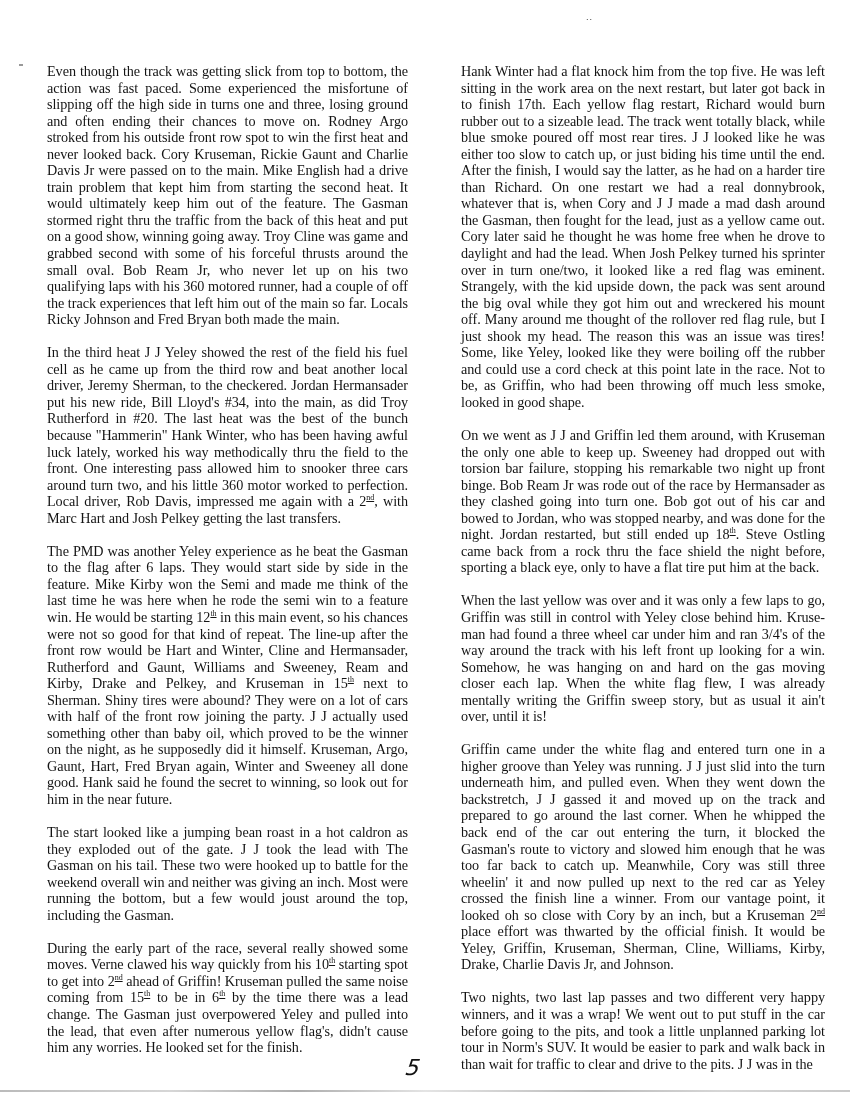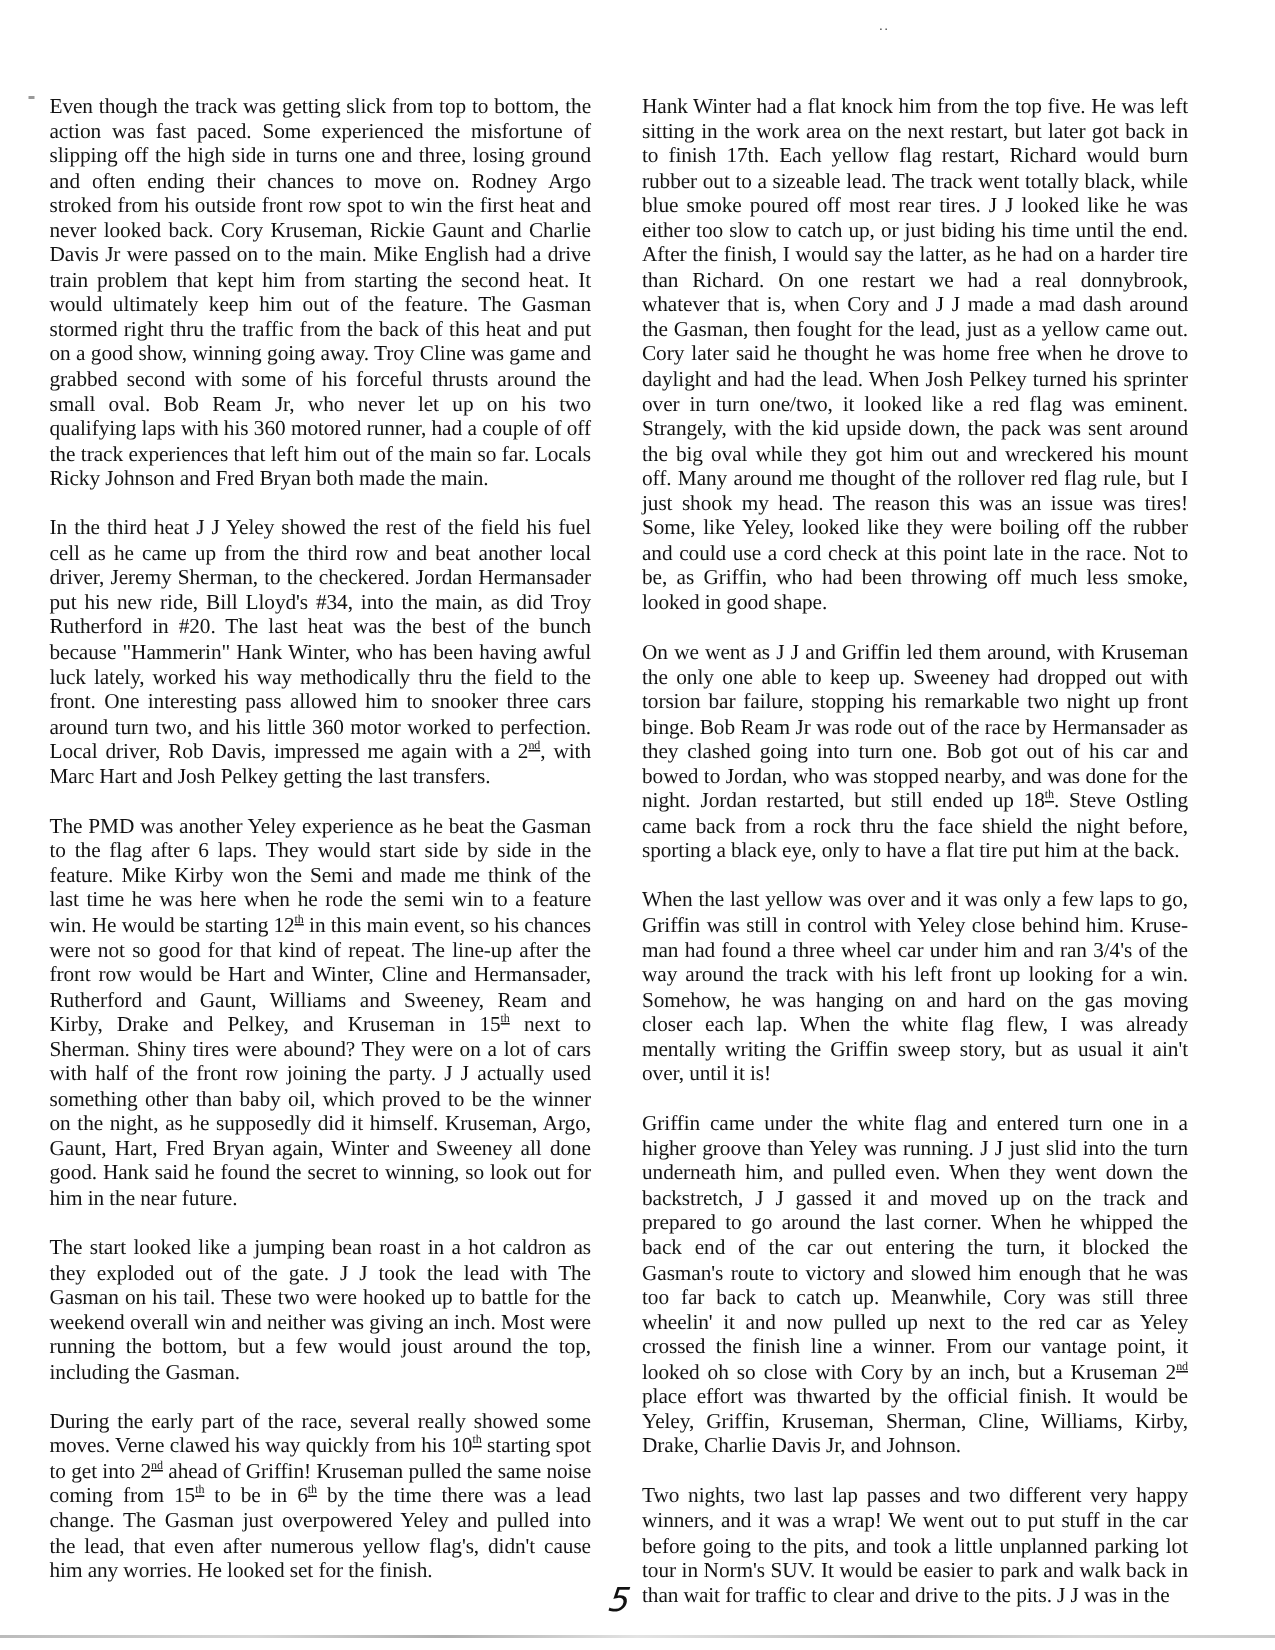--- a/index.html
+++ b/index.html
@@ -6,22 +6,22 @@
     body {
       width: 850px; height: 1100px; background: #ffffff; position: relative; overflow: hidden;
       font-family: "Liberation Serif", "DejaVu Serif", serif; color: #141414;
     }
     .page { position: absolute; left: 0; top: 0; width: 850px; height: 1100px; }
     .column {
       position: absolute; top: 63px; width: 361px;
       font-size: 14.2px; line-height: 16.55px; text-align: justify;
       hyphens: none; letter-spacing: -0.05px;
     }
-    .col-left { left: 33px; }
-    .col-right { left: 428px; width: 364px; }
+    .col-left { left: 47px; }
+    .col-right { left: 461px; width: 364px; }
     .para { margin: 0 0 16.5px 0; }
     .para span sup { font-size: 8px; line-height: 0; vertical-align: super; text-decoration: underline; }
     .scan-dots {
       position: absolute; left: 586px; top: 13px; font-size: 8px; color: #333; letter-spacing: 1px;
       font-family: "DejaVu Sans", sans-serif;
     }
     .margin-speck {
       position: absolute; left: 19px; top: 64px; width: 4px; height: 2px; background: #999;
     }
     .page-number {

